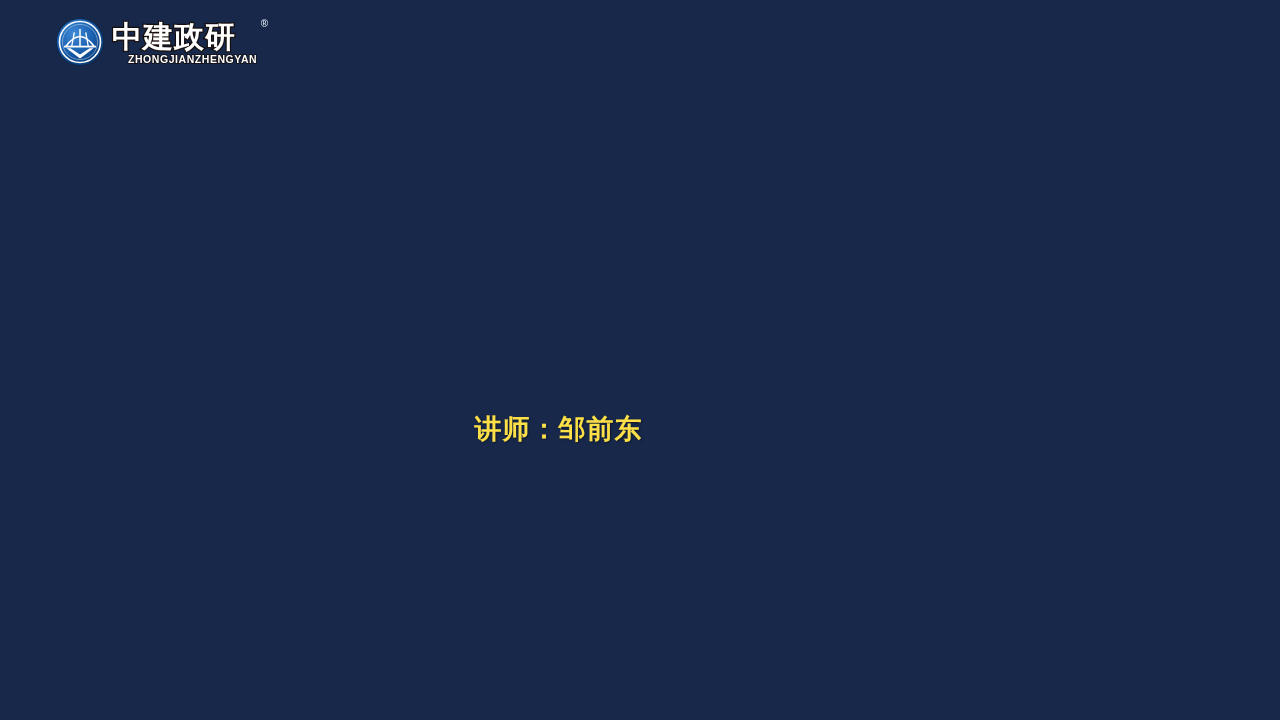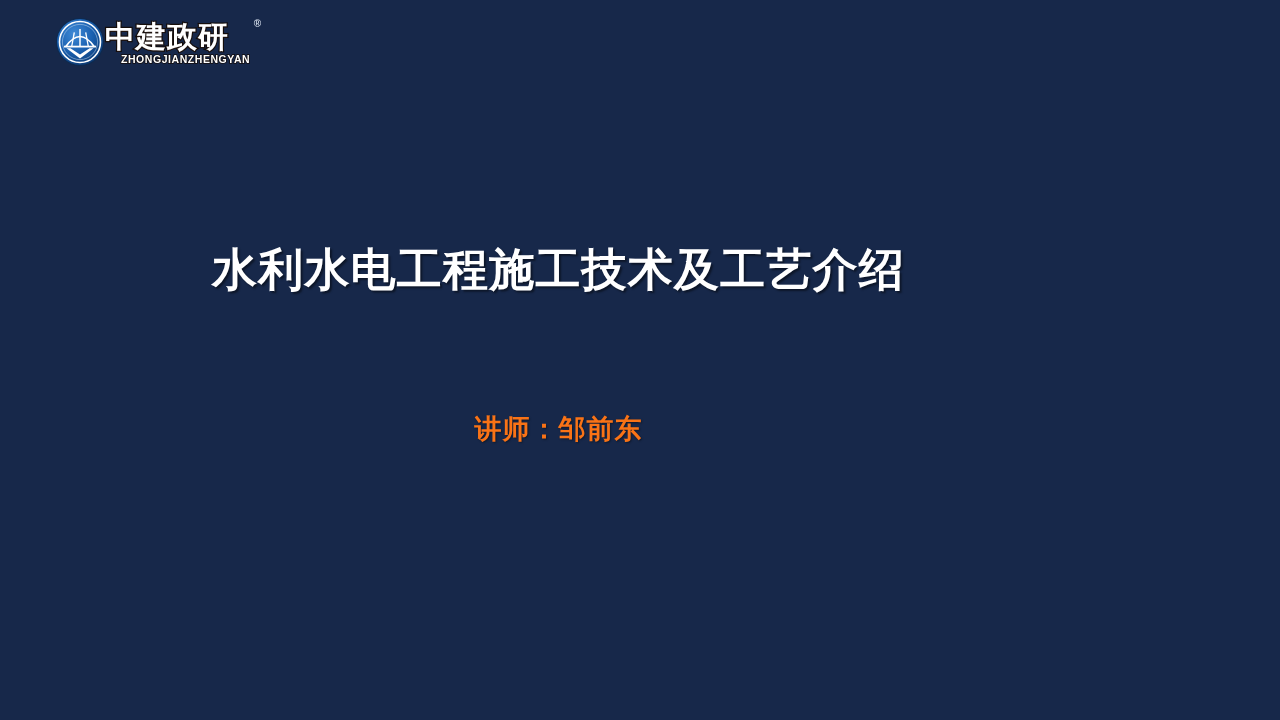--- a/index.html
+++ b/index.html
@@ -26,20 +26,21 @@
 
   
   .logo {
     position: absolute;
     left: 55px;
     top: 13px;
     width: 184px;
     height: 57px;
     display: flex;
     align-items: center;
+    gap: 7px;
   }
 
   .logo-emblem {
     position: relative;
     width: 50px;
     height: 50px;
     flex: 0 0 50px;
   }
 
   .logo-emblem svg { display: block; width: 50px; height: 50px; }
@@ -116,21 +117,21 @@
     width: 1117px;
     text-align: center;
   }
 
   .presenter {
     font-family: "DejaVu Sans", "Liberation Sans", sans-serif;
     font-size: 27px;
     font-weight: 700;
     line-height: 38px;
     letter-spacing: 1px;
-    color: #f97316;
+    color: #fde047;
     text-shadow: 1px 1px 2px rgba(0, 0, 0, 0.4);
     white-space: nowrap;
   }
 </style>
 </head>
 <body>
 
 <div class="slide">
 
   <div class="logo">
@@ -158,21 +159,18 @@
     </div>
 
     <div class="logo-wordmark">
       <div class="logo-han">中建政研</div>
       <div class="logo-reg">®</div>
       <div class="logo-pinyin">ZHONGJIANZHENGYAN</div>
     </div>
 
   </div>
 
-  <div class="title-block">
-    <h1 class="slide-title">水利水电工程施工技术及工艺介绍</h1>
-  </div>
 
   <div class="presenter-block">
     <div class="presenter">讲师：邹前东</div>
   </div>
 
 </div>
 
 </body></html>

